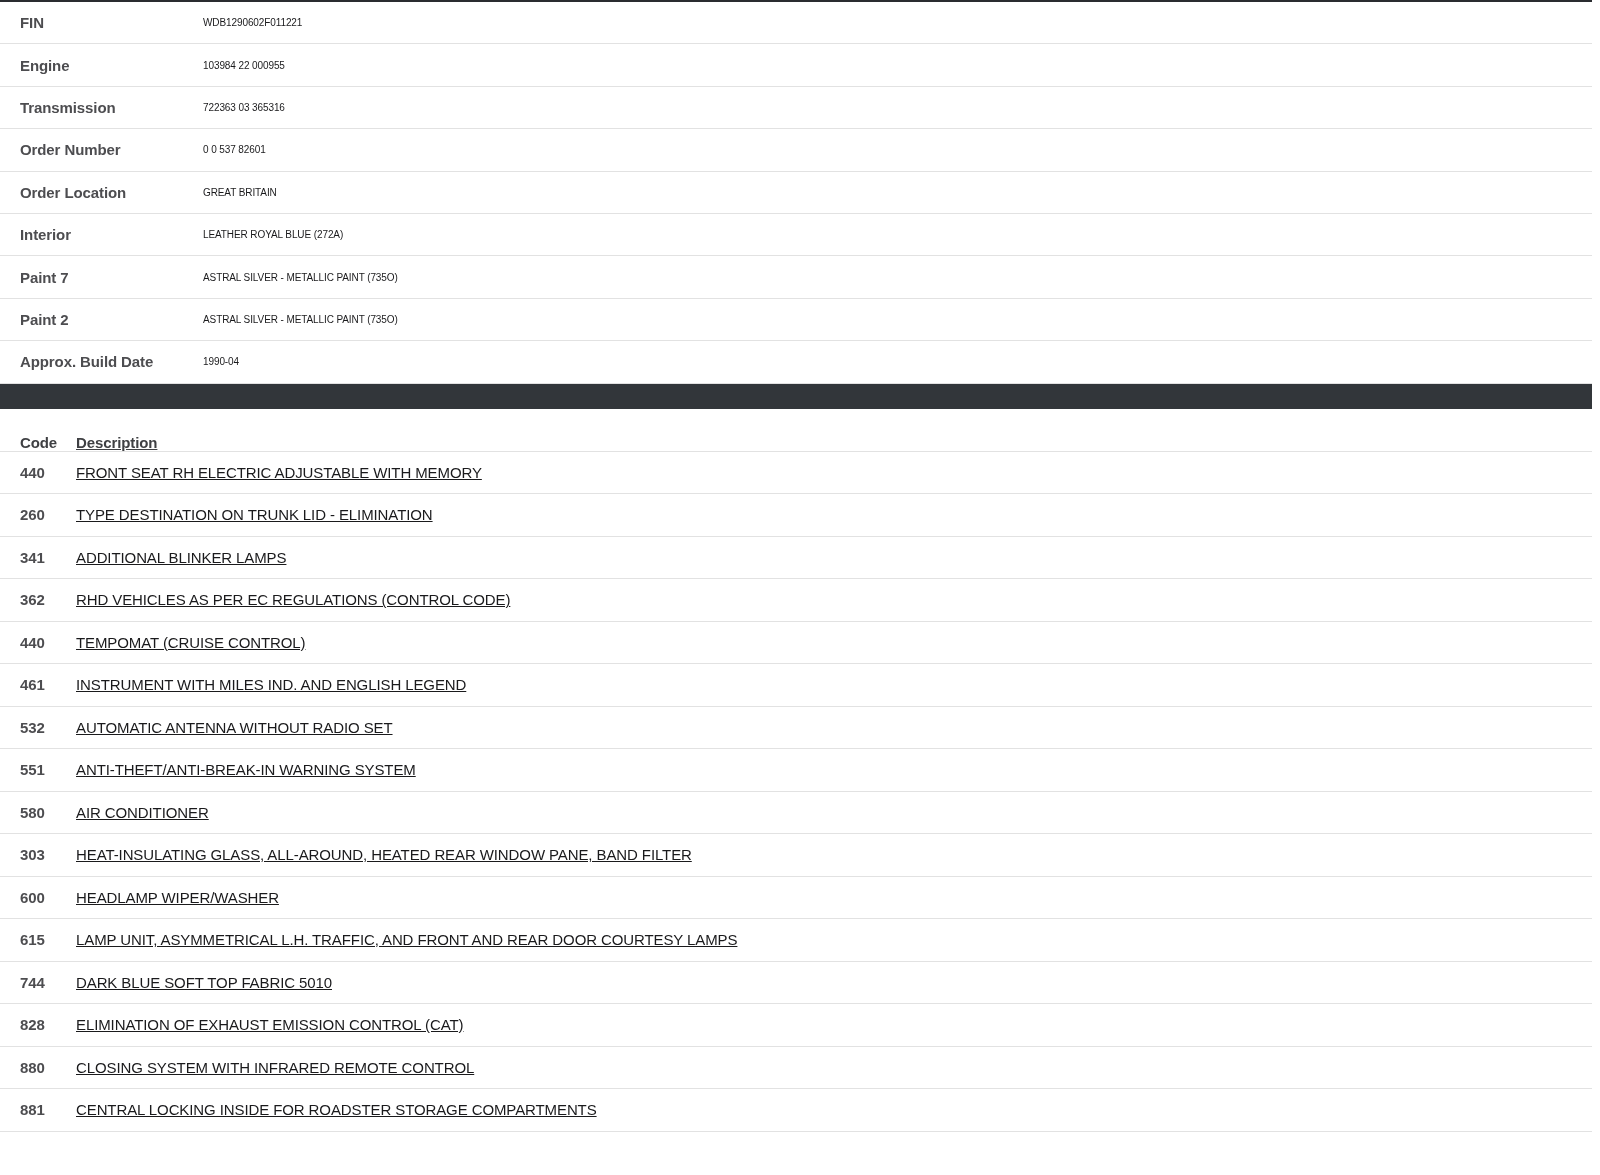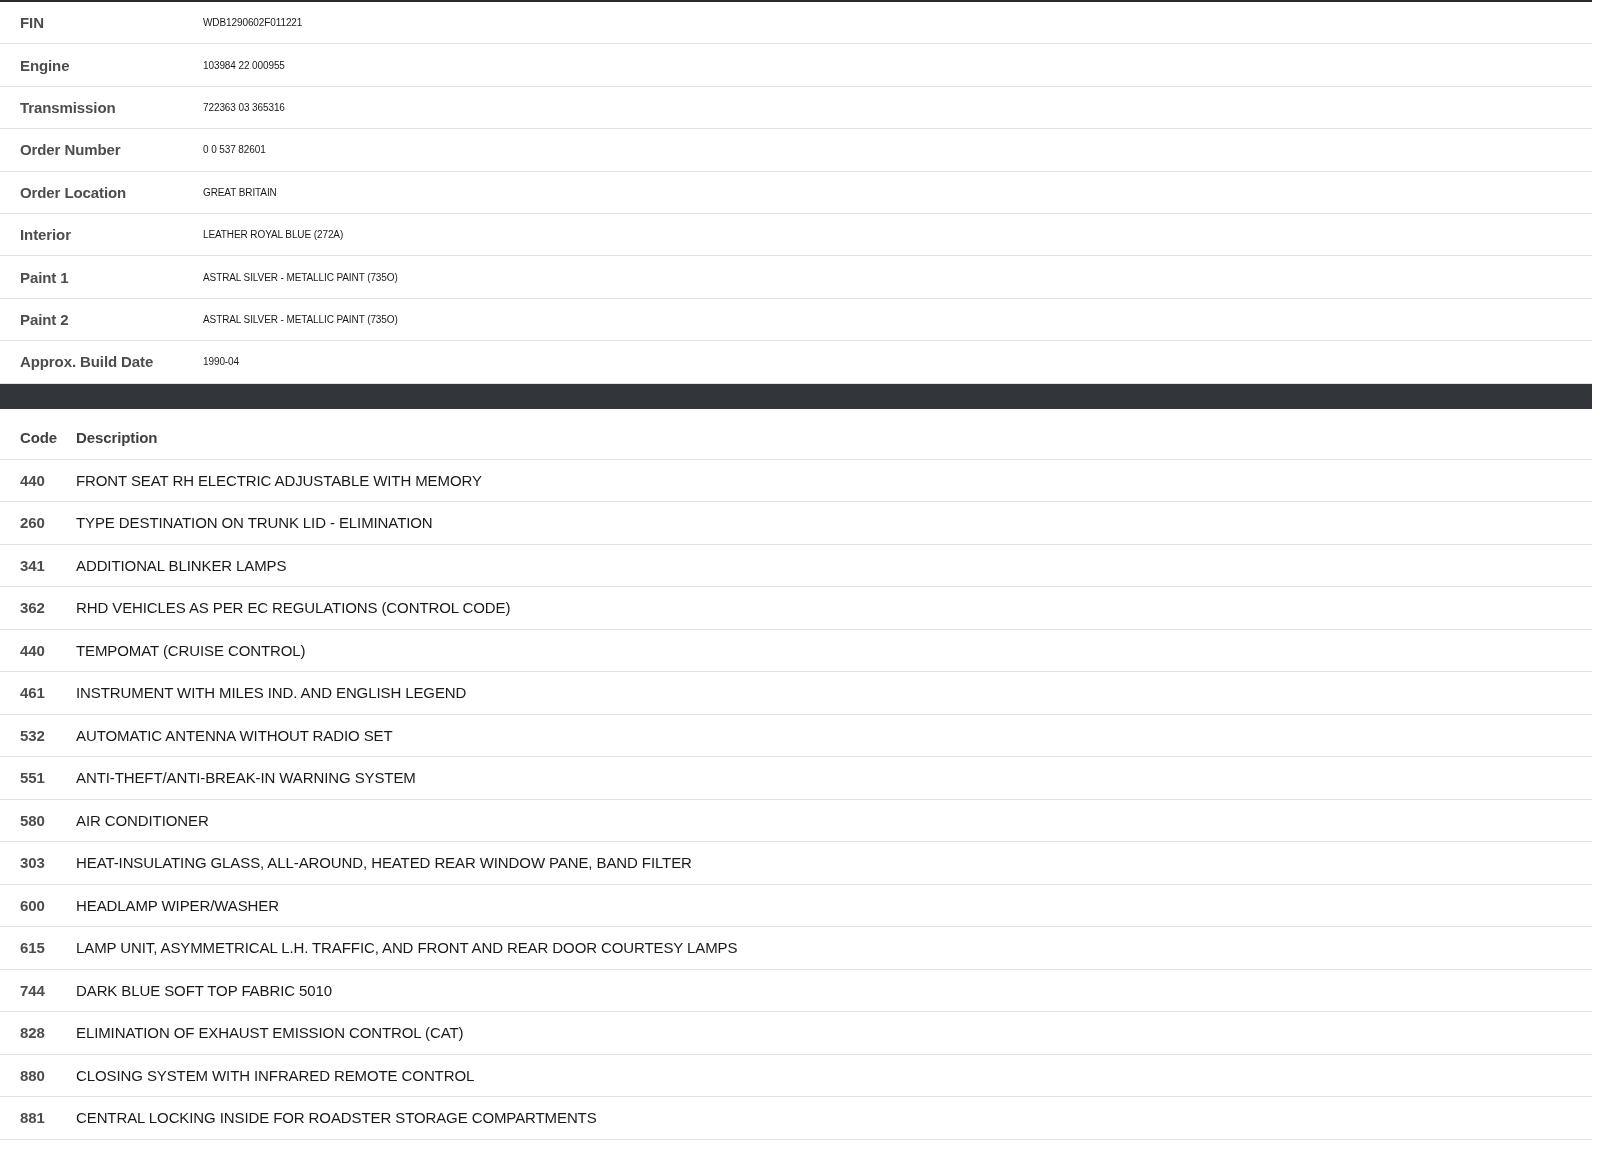--- a/index.html
+++ b/index.html
@@ -43,24 +43,23 @@
   .section-bar {
     width: 100%;
     height: 25px;
     background: var(--bar, #32363a);
   }
 
   
   .options-table { width: 100%; }
   .opt-header-row {
     display: flex;
-    align-items: center;
+    align-items: flex-end;
     height: 43px;
     border-bottom: 1px solid var(--divider, #e2e2e2);
-    margin-top: 8px;
   }
   .opt-header-row .cell-code,
   .opt-header-row .cell-desc {
     font-weight: bold;
     color: var(--header, #3f4043);
   }
   .opt-row {
     display: flex;
     align-items: center;
     height: 42.5px;
@@ -71,20 +70,21 @@
     padding-left: 20px;
     font-size: 15px;
     font-weight: bold;
     color: var(--label, #4d4d50);
   }
   .cell-desc {
     flex: 1 1 auto;
     font-size: 15px;
     font-weight: normal;
     color: var(--value, #1a1a1c);
+    text-decoration: underline;
   }
 </style>
 </head>
 <body>
 
 <div class="page">
 
   <div class="info-table">
     <div class="info-row">
       <div class="info-label">FIN</div>
@@ -104,21 +104,21 @@
     </div>
     <div class="info-row">
       <div class="info-label">Order Location</div>
       <div class="info-value">GREAT BRITAIN</div>
     </div>
     <div class="info-row">
       <div class="info-label">Interior</div>
       <div class="info-value">LEATHER ROYAL BLUE (272A)</div>
     </div>
     <div class="info-row">
-      <div class="info-label">Paint 1</div>
+      <div class="info-label">Paint 7</div>
       <div class="info-value">ASTRAL SILVER - METALLIC PAINT (735O)</div>
     </div>
     <div class="info-row">
       <div class="info-label">Paint 2</div>
       <div class="info-value">ASTRAL SILVER - METALLIC PAINT (735O)</div>
     </div>
     <div class="info-row">
       <div class="info-label">Approx. Build Date</div>
       <div class="info-value">1990-04</div>
     </div>

